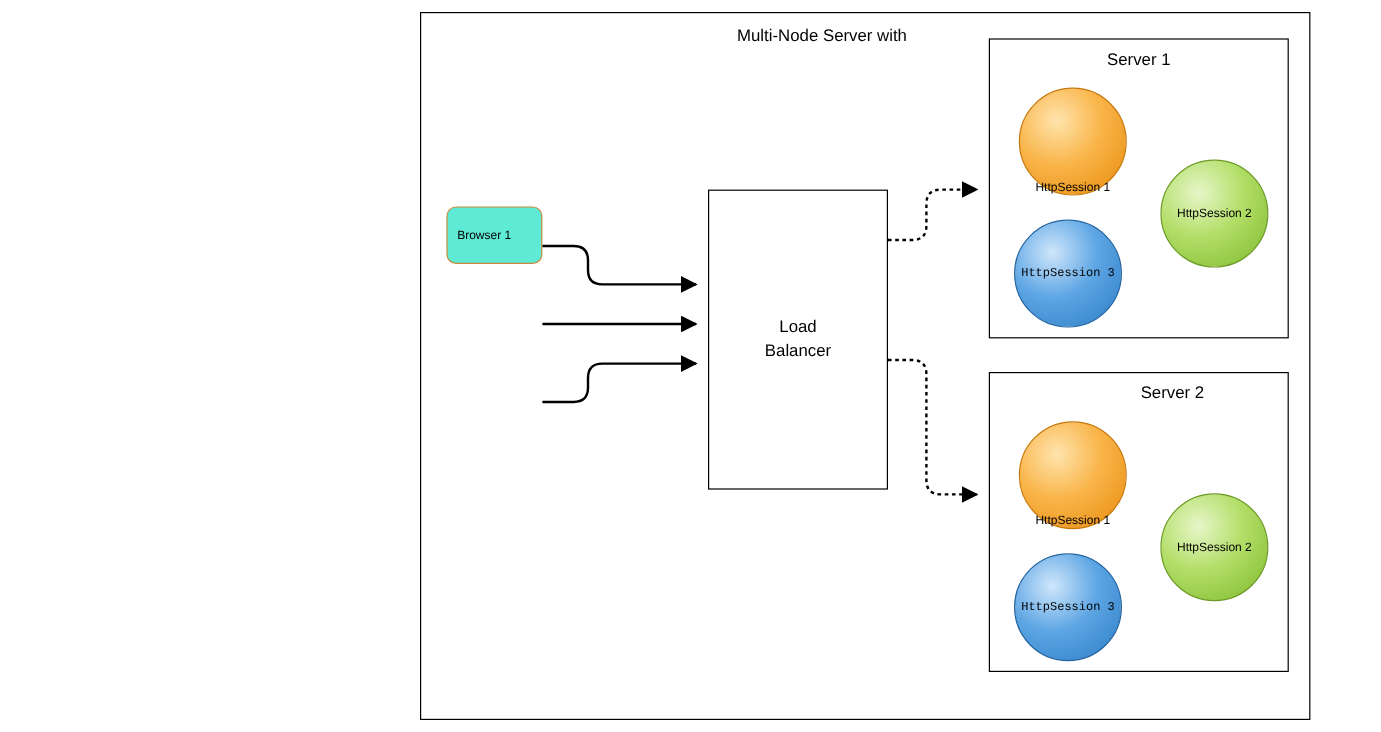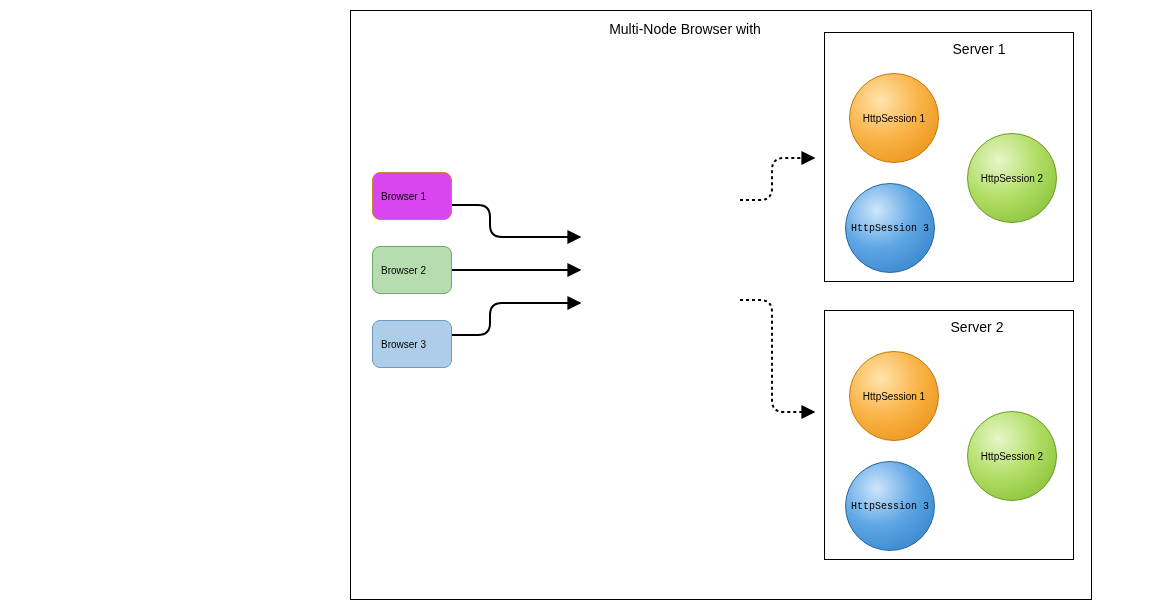--- a/index.html
+++ b/index.html
@@ -37,21 +37,21 @@
     position: absolute;
     width: 80px;
     height: 48px;
     border-radius: 8px;
     box-sizing: border-box;
     display: flex;
     align-items: center;
     padding-left: 8px;
     font-size: 10px;
   }
-  .b1 { background: #d946ef; border: 1px solid #c98a3d; }
+  .b1 { background: #5eead4; border: 1px solid #c98a3d; }
   .b2 { background: #b7dcb0; border: 1px solid #6fa866; }
   .b3 { background: #aecde8; border: 1px solid #6f9bc2; }
 
   .loadbalancer {
     position: absolute;
     width: 150px;
     height: 250px;
     border: 1px solid #000;
     box-sizing: border-box;
     display: flex;
@@ -86,20 +86,21 @@
     align-items: center;
     justify-content: center;
     font-size: 10px;
     color: #000;
     text-align: center;
     box-sizing: border-box;
   }
   .sphere.orange {
     background: radial-gradient(circle at 35% 30%, #ffe4ad 0%, #f9b448 45%, #e68a0b 100%);
     border: 1px solid #c6770a;
+    align-items: flex-end;
   }
   .sphere.green {
     background: radial-gradient(circle at 35% 30%, #e7f6c8 0%, #b2de67 45%, #7eb82a 100%);
     border: 1px solid #6a9a24;
   }
   .sphere.blue {
     background: radial-gradient(circle at 35% 30%, #cfe6fb 0%, #5ea6e4 45%, #2b7bc4 100%);
     border: 1px solid #2565a0;
     font-family: Liberation Mono, monospace;
   }
@@ -113,35 +114,35 @@
   }
 </style>
 </head>
 <body>
 
 <div class="canvas">
 
   <div class="outer-frame"></div>
 
   <div class="title" style="left:555px; top:20px;">
-    <span>Multi-Node Browser with</span><br>
+    <span>Multi-Node Server with</span><br>
   </div>
 
   <div class="browser b1" style="left:372px; top:172px;">
     <span>Browser 1</span>
   </div>
-  <div class="browser b2" style="left:372px; top:246px;">
-    <span>Browser 2</span>
-  </div>
-  <div class="browser b3" style="left:372px; top:320px;">
-    <span>Browser 3</span>
+
+  <div class="loadbalancer" style="left:590px; top:158px;">
+    <div>
+      <span>Load</span><br>
+      <span>Balancer</span>
+    </div>
   </div>
 
-
-  <div class="server-box" style="left:824px; top:32px;padding-left:30px;">
+  <div class="server-box" style="left:824px; top:32px;">
     <div class="server-title">Server 1</div>
     <div class="sphere orange" style="left:24px; top:40px;">
       <span>HttpSession 1</span>
     </div>
     <div class="sphere green" style="left:142px; top:100px;">
       <span>HttpSession 2</span>
     </div>
     <div class="sphere blue" style="left:20px; top:150px;">
       <span>HttpSession 3</span>
     </div>

